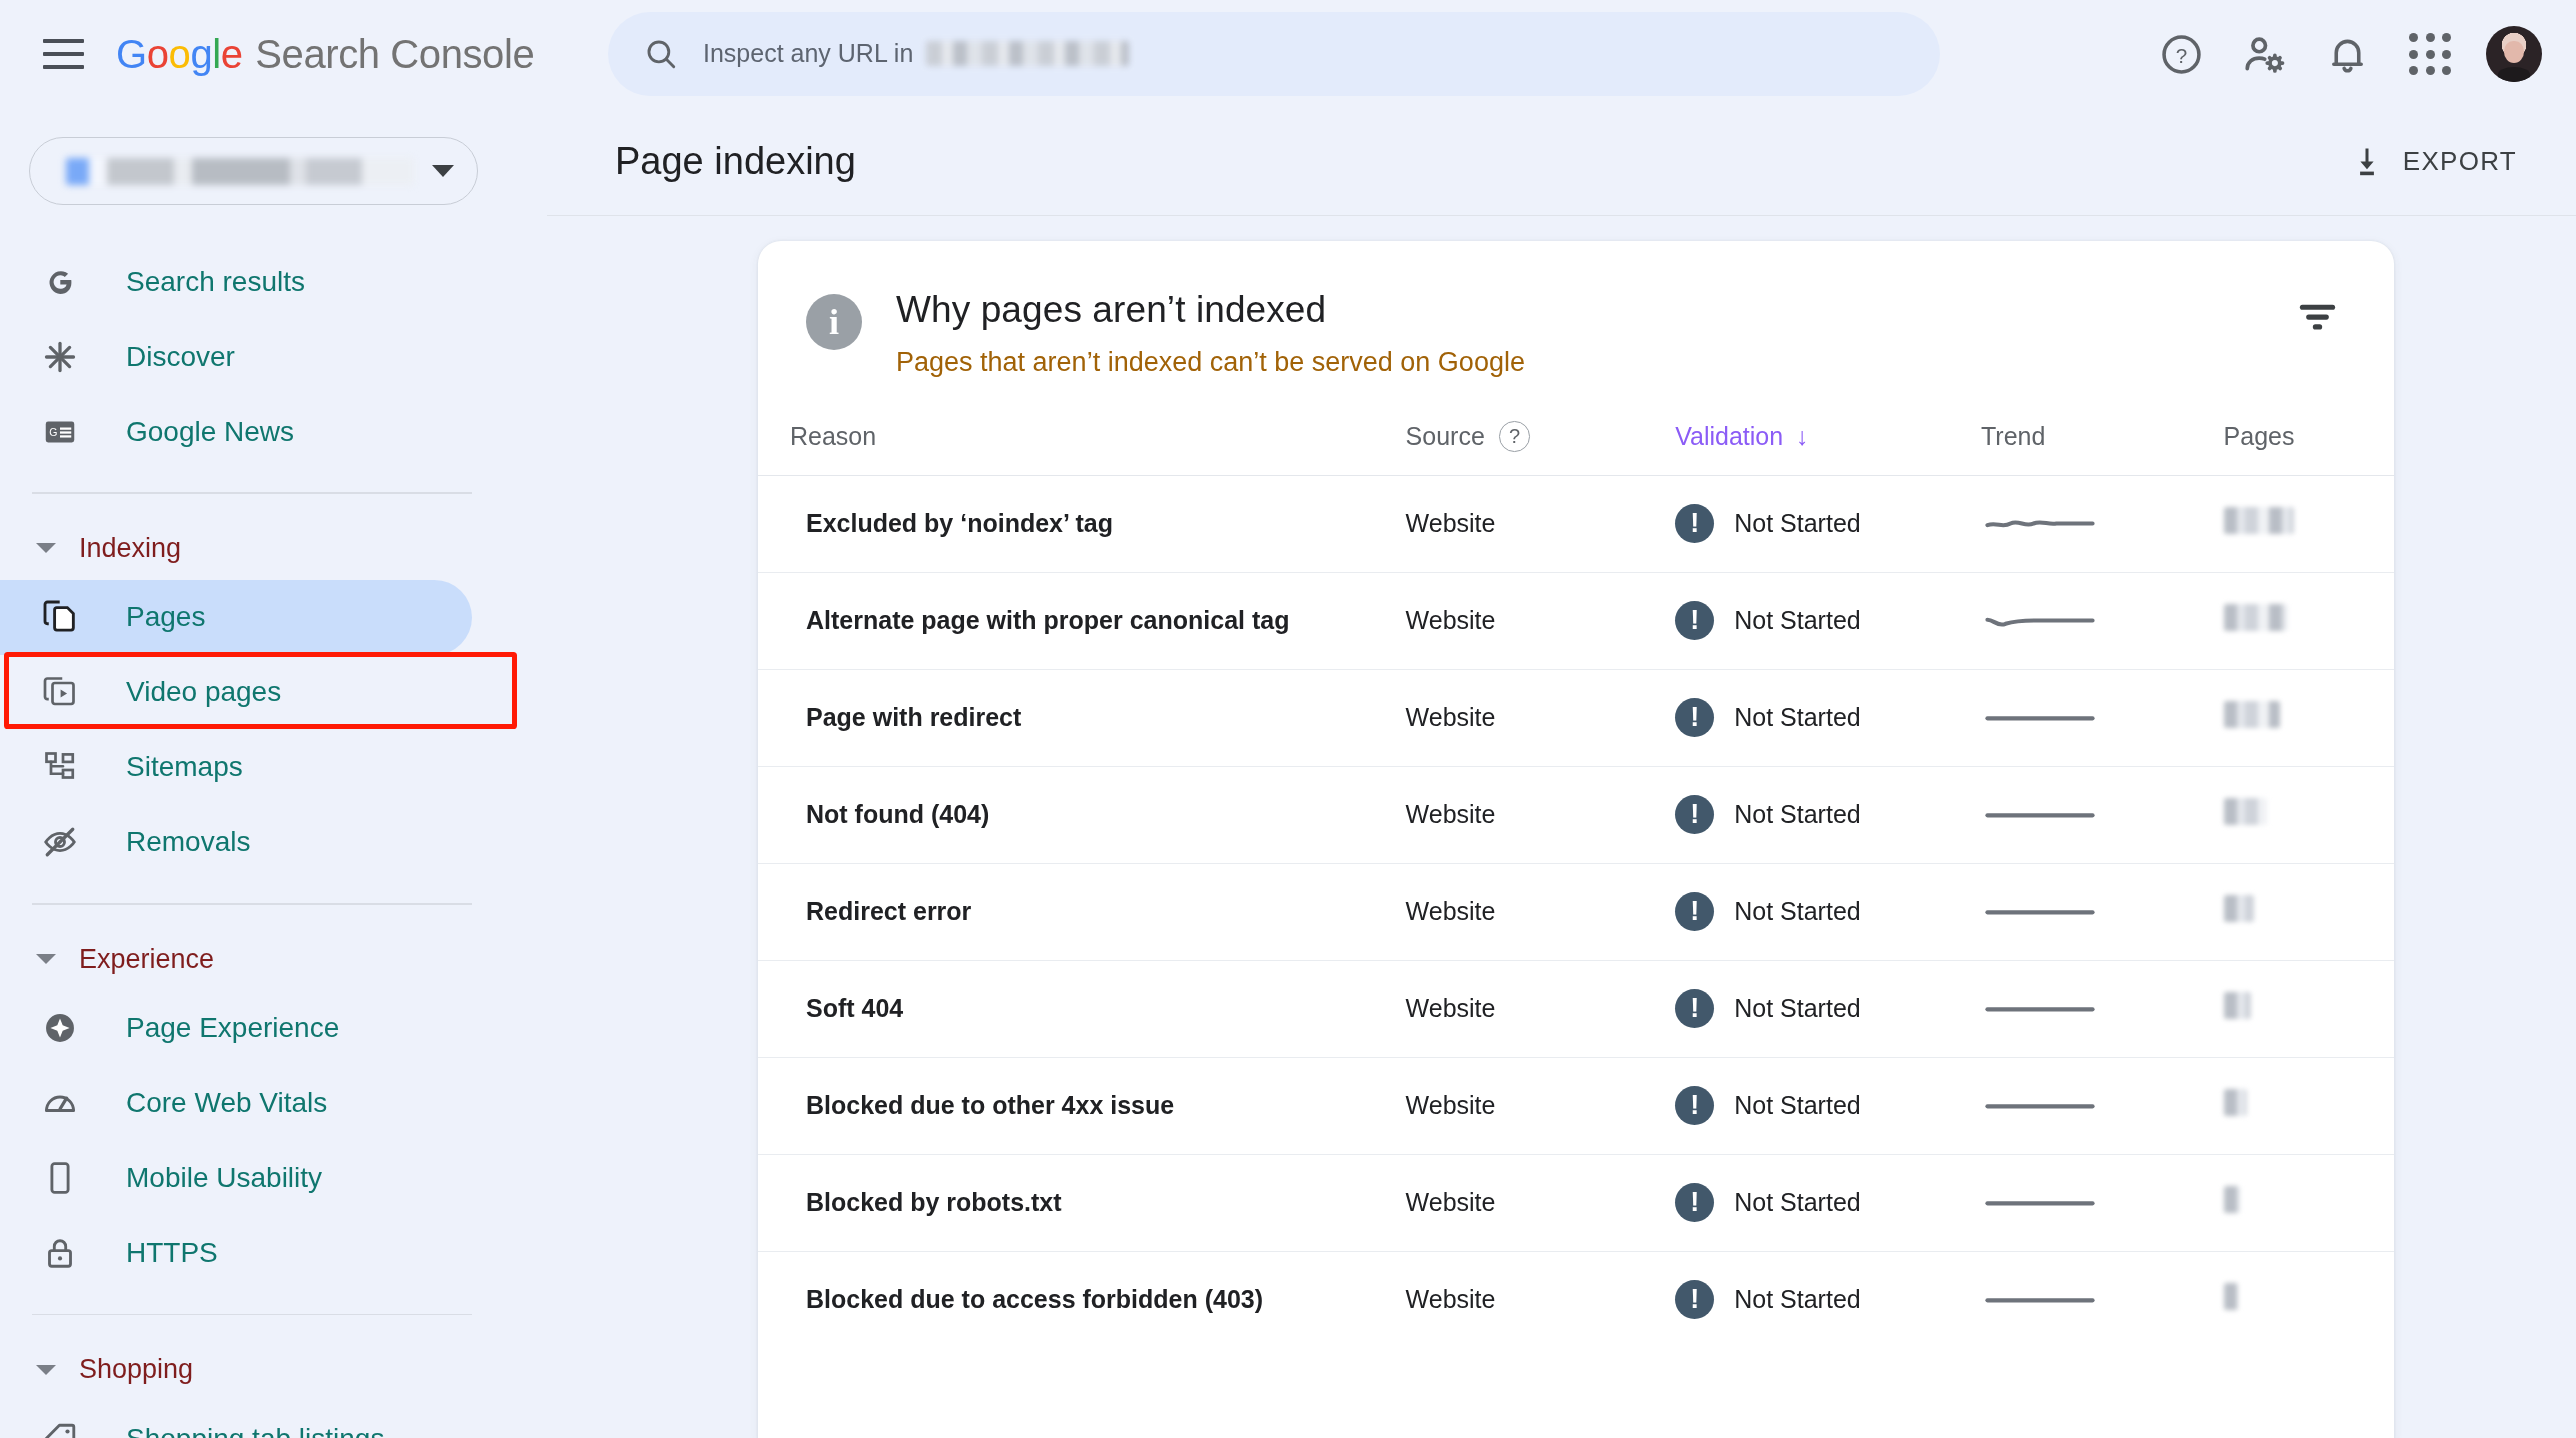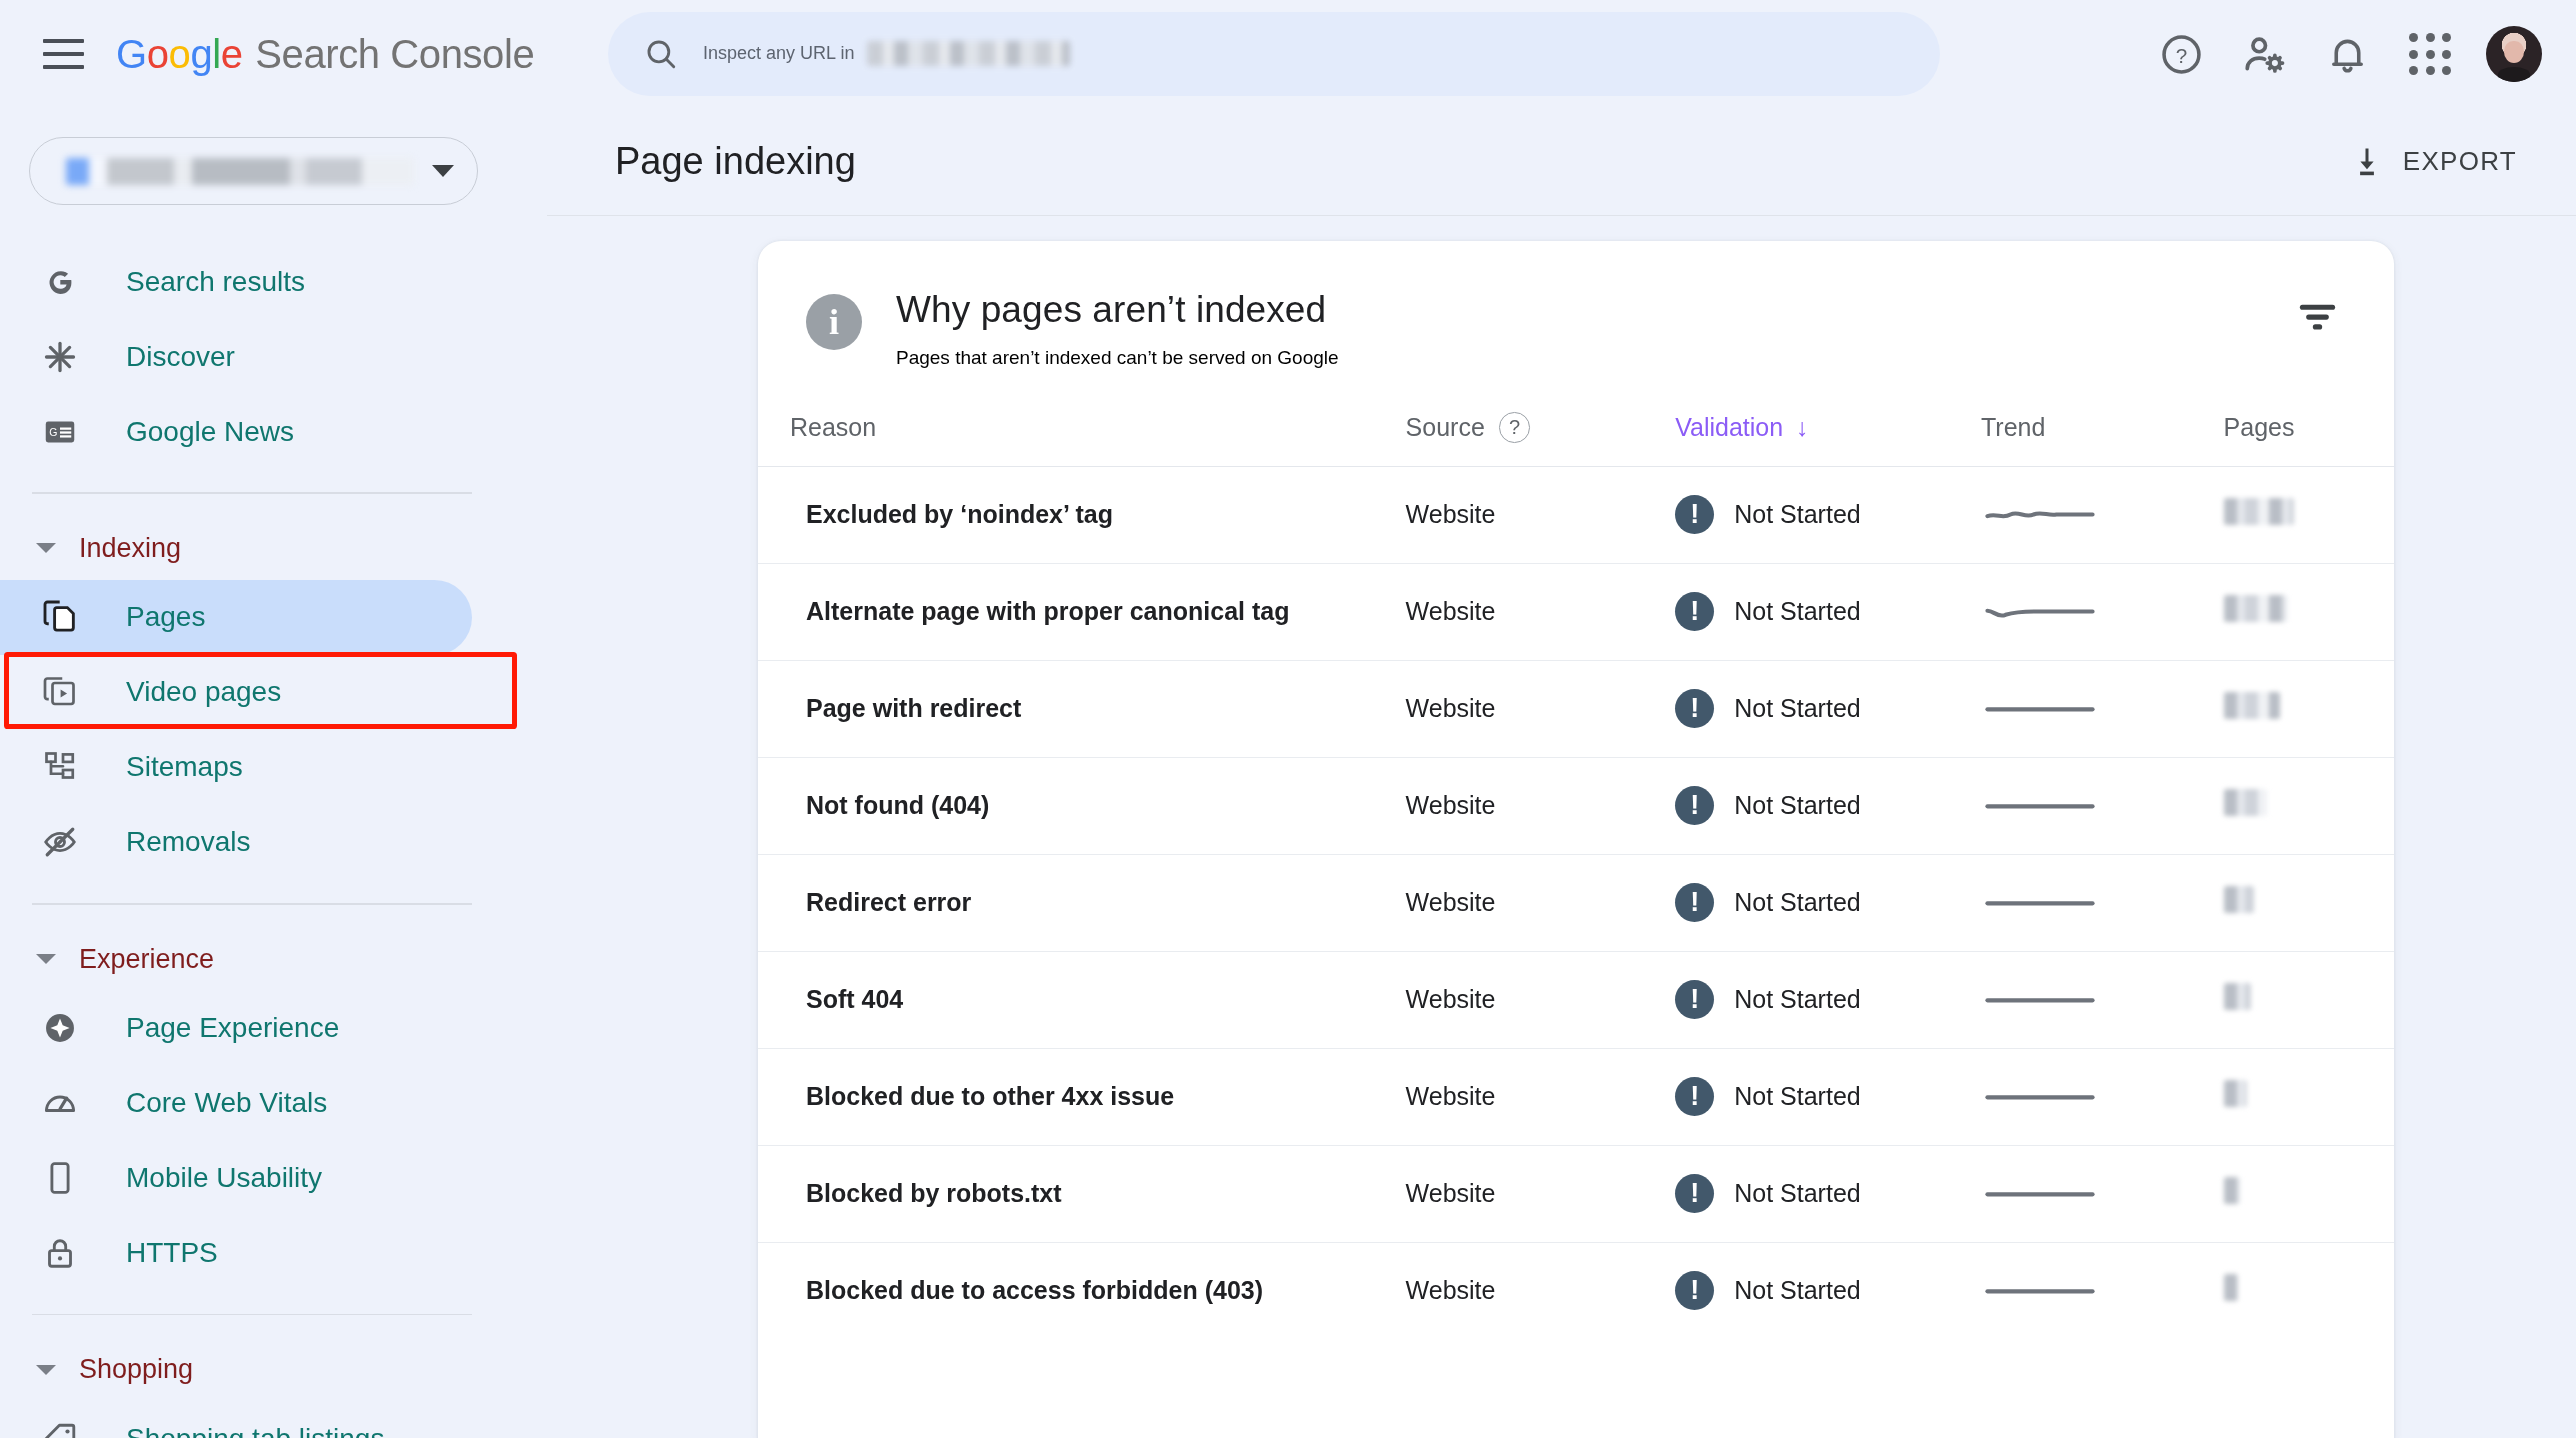--- a/index.html
+++ b/index.html
@@ -28,21 +28,21 @@
   .brand .l  { color:#34A853; } .brand .e  { color:#EA4335; }
   .brand .sc { color:#737373; margin-left: 12.6px; }
 
   .searchwrap {
     position: absolute; left: 608px; top: 11.7px;
     width: 1332px; height: 84px;
     background: #e3ebfb; border-radius: 42px;
     display: flex; align-items: center; padding-left: 36px;
   }
   .search-ico { width: 34px; height: 34px; flex: 0 0 auto; margin-right: 25px; }
-  .search-ph { font-size: 18px; color: #5d6470; display:flex; align-items:center; }
+  .search-ph { font-size: 25px; color: #5d6470; display:flex; align-items:center; }
   .blurbox {
     display:inline-block; margin-left: 12.6px; height: 25px; width: 203px;
     border-radius: 2.7px; vertical-align: middle;
     background:
       repeating-linear-gradient(90deg,#c9cdd4 0 16px,#e6e9ee 16px 27px,#b9bec6 27px 41px,#dfe3e9 41px 56px);
     filter: blur(3.1px); opacity: .95;
   }
 
   .topicons { position: absolute; right: 34px; top: 0; height: 108px; display: flex; align-items: center; gap: 0px; }
   .ticon { width: 83px; height: 83px; display:flex; align-items:center; justify-content:center; cursor:pointer; border-radius:50%; }
@@ -132,21 +132,21 @@
   }
   .card-head { display: flex; align-items: flex-start; padding: 48px 50px 0 48px; }
   .info-circle {
     width: 56px; height: 56px; border-radius: 50%; background: #9aa0a6;
     color: #fff; font-size: 36px; font-weight: bold; flex: 0 0 auto;
     display: flex; align-items: center; justify-content: center;
     font-family: "Liberation Serif", serif; margin-top: 5.4px;
   }
   .card-titles { margin-left: 34px; }
   .card-title { font-size: 37px; color: #202124; letter-spacing: 0.1px; }
-  .card-sub { font-size: 19px; color: #000000; margin-top: 16px; }
+  .card-sub { font-size: 27px; color: #a16207; margin-top: 16px; }
   .filter-btn { margin-left: auto; width: 54px; height: 54px; display:flex; align-items:center; justify-content:center; cursor:pointer; }
 
   table { width: 100%; border-collapse: collapse; margin-top: 34px; }
   thead th {
     text-align: left; font-size: 25px; font-weight: normal; color: #5f6368;
     padding: 9px 0 23px 0; border-bottom: 1.8px solid #e4e7ec;
   }
   thead th.sorted { color: #8b5cf6; }
   th.c-reason  { padding-left: 32px; width: 646px; }
   th.c-source  { width: 269px; }

